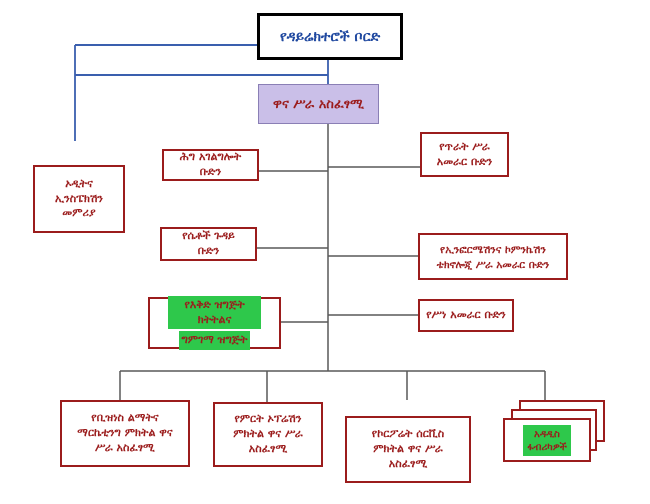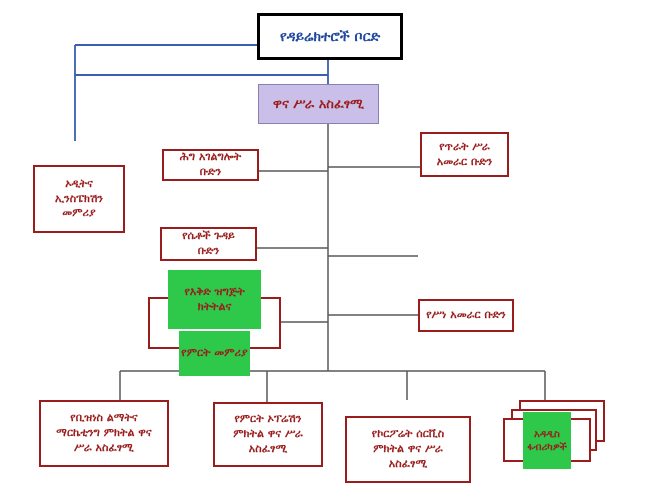--- a/index.html
+++ b/index.html
@@ -28,28 +28,28 @@
   .ceo   { left:258px; top:84px;  width:121px; height:40px;
            background:var(--ceo-bg,#cabfe8); border:1px solid var(--ceo-border,#8a7fb5);
            font-size:13px; }
   .audit { left:33px;  top:141px; width:92px;  height:68px;margin-top:24px; }
   .legal { left:162px; top:149px; width:97px;  height:32px; }
   .quality { left:420px; top:132px; width:89px; height:45px; }
   .women { left:160px; top:227px; width:97px;  height:34px; }
   .ict   { left:418px; top:233px; width:150px; height:47px; font-size:10.5px; }
   .plan  { left:148px; top:297px; width:133px; height:52px; }
   .ethics{ left:418px; top:299px; width:96px;  height:33px; }
-  .bizdev{ left:39px;  top:400px; width:130px; height:67px; }
+  .bizdev{ left:60px;  top:400px; width:130px; height:67px; }
   .production { left:213px; top:402px; width:110px; height:65px; }
   .corporate  { left:345px; top:400px; width:126px; height:67px;margin-top:16px; }
   .fac-back  { left:519px; top:400px; width:86px; height:42px; }
   .fac-mid   { left:511px; top:409px; width:86px; height:42px; }
   .fac-front { left:503px; top:418px; width:88px; height:44px; font-size:10px; }
 
-  .hl { background:var(--highlight-green,#2ec84b); padding:15px 2px; margin:1px 16px; display:inline-block; }
+  .hl { background:var(--highlight-green,#2ec84b); padding:2px 2px; margin:1px 16px; display:inline-block; }
 </style>
 </head>
 <body>
 
 <div class="canvas">
 
   <svg class="lines" width="650" height="504" viewBox="0 0 650 504">
 
     <line class="blue" x1="328" y1="60" x2="328" y2="84"></line>
     <line class="blue" x1="75" y1="45" x2="257" y2="45"></line>
@@ -92,24 +92,28 @@
   <div class="node quality">
     <span class="label">የጥራት ሥራ
 አመራር ቡድን</span>
   </div>
 
   <div class="node women">
     <span class="label">የሴቶች ጉዳይ
 ቡድን</span>
   </div>
 
+  <div class="node ict">
+    <span class="label">የኢንፎርሜሽንና ኮምንኬሽን
+ቴክኖሎጂ ሥራ አመራር ቡድን</span>
+  </div>
 
   <div class="node plan">
     <span class="hl">የእቅድ ዝግጅት ክትትልና</span>
-    <span class="hl">የምርት መምሪያ</span>
+    <span class="hl">ግምገማ ዝግጅት</span>
   </div>
 
   <div class="node ethics">
     <span class="label">የሥነ አመራር ቡድን</span>
   </div>
 
   <div class="node bizdev">
     <span class="label">የቢዝነስ ልማትና
 ማርኬቲንግ ምክትል ዋና
 ሥራ አስፈፃሚ</span>

